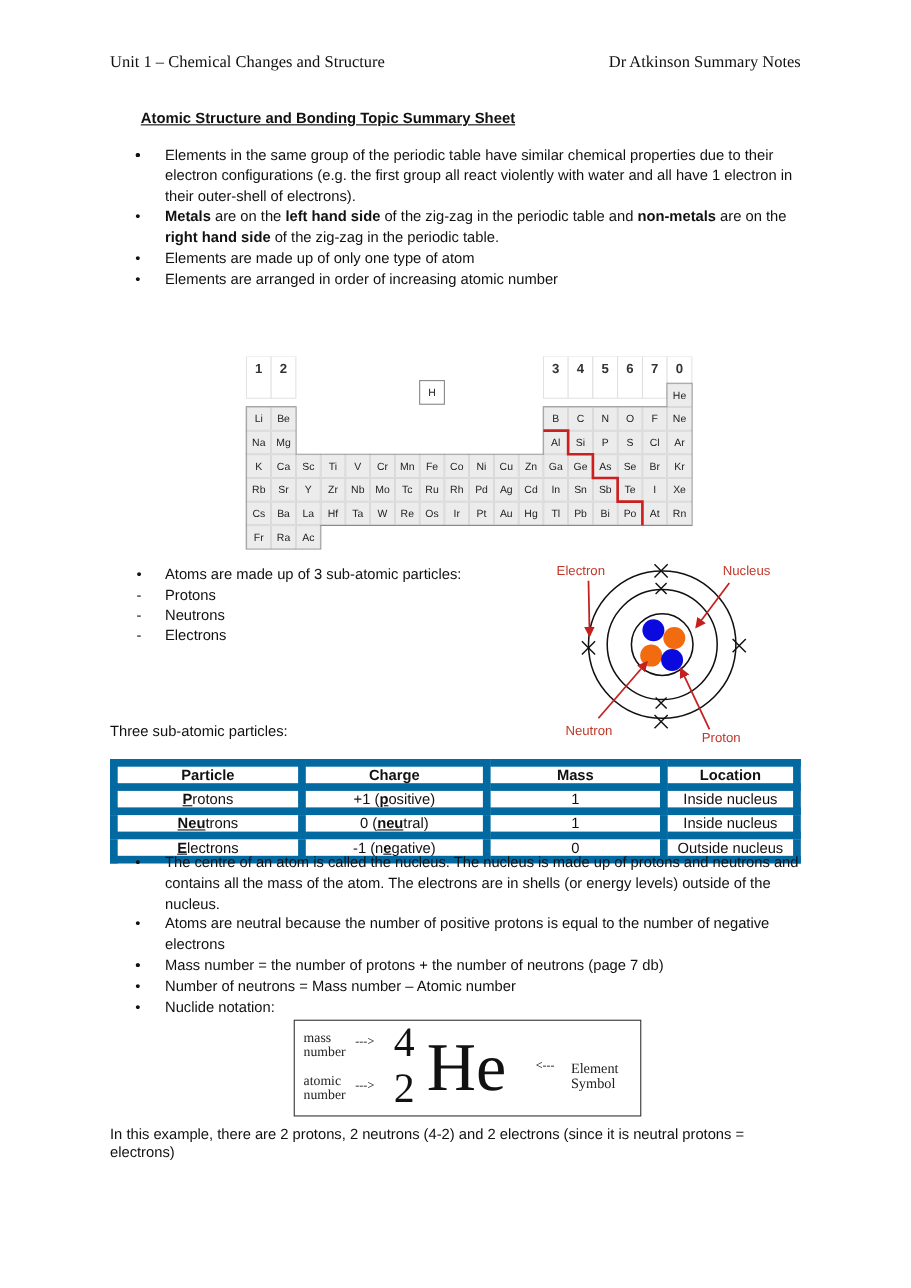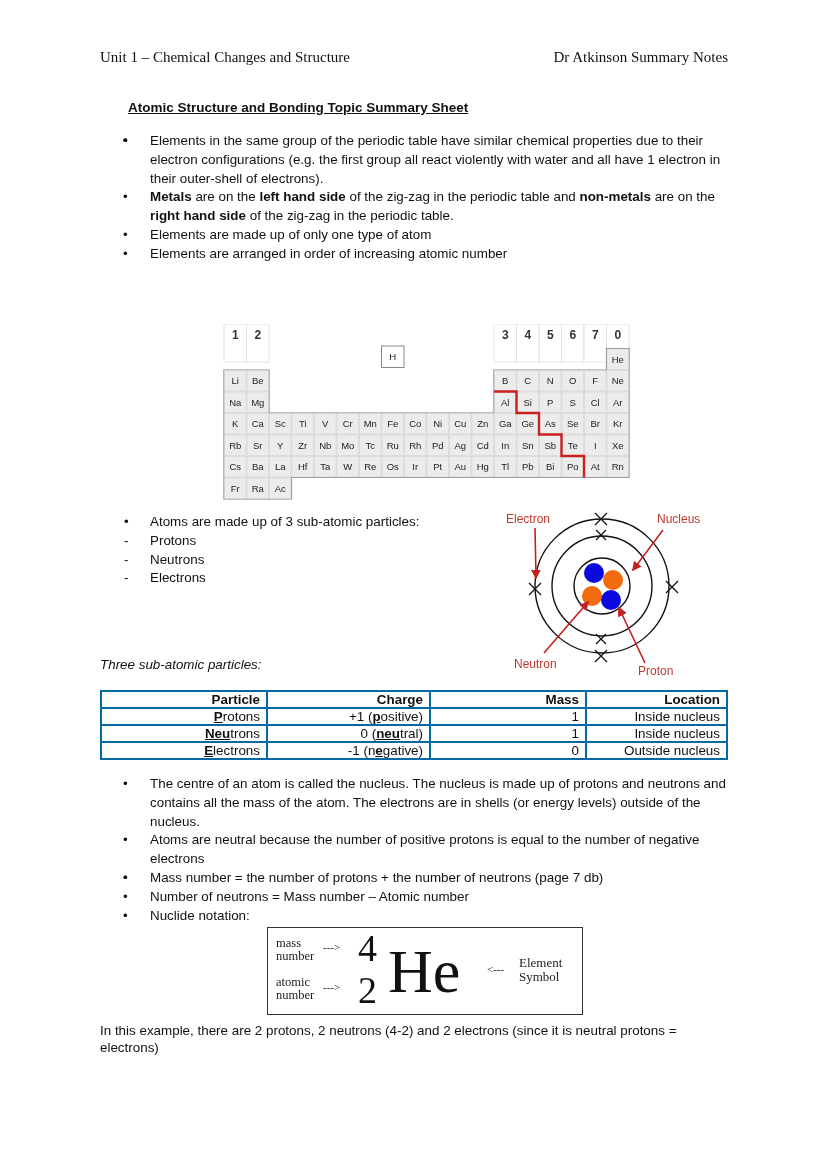--- a/index.html
+++ b/index.html
@@ -10,23 +10,23 @@
   .title { position:absolute; left:100px; top:100px; font-size:13.5px; font-weight:bold; text-decoration:underline;margin-left:28px; }
   ul.bul { position:absolute; left:100px; width:635px; margin:0; padding:0; list-style:none; font-size:13.4px; line-height:18.8px; }
   ul.bul li { position:relative; padding-left:50px; }
   ul.bul li .mk { position:absolute; left:23px; top:0; width:10px; }
   ul.bul li b { font-weight:bold; }
   .ptable { position:absolute; left:222px; top:324px; width:408px; height:180px; }
   .atom { position:absolute; left:500px; top:508px; width:215px; height:172px; }
   .sub { position:absolute; left:100px; top:513px; font-size:13.4px; line-height:18.8px; }
   .sub .row { position:relative; padding-left:50px; }
   .sub .row .mk { position:absolute; left:24px; }
-  .three { position:absolute; left:100px; top:657px; font-size:13.4px;font-style:italic; }
+  .three { position:absolute; left:100px; top:657px; font-size:13.4px; }
   table.pt { position:absolute; left:100px; top:690px; width:628px; border-collapse:collapse; font-size:13.4px; }
-  table.pt td, table.pt th { border:2px solid #0369a1; padding:0 6px; height:15px; line-height:15px; text-align:right; }
+  table.pt td, table.pt th { border:7px solid #0369a1; padding:0 6px; height:15px; line-height:15px; text-align:center; }
   table.pt th { font-weight:bold; }
   table.pt td:nth-child(1){ width:152px; } table.pt td:nth-child(2){ width:149px; } table.pt td:nth-child(3){ width:142px; }
   .u { text-decoration:underline; font-weight:bold; }
   .nuclide { position:absolute; left:267px; top:927px; width:314px; height:86px; border:1px solid #333; }
   .nuc-lbl { position:absolute; font-family:"Liberation Serif", serif; font-size:12.5px; line-height:13px; color:#222; }
   .para { position:absolute; left:100px; top:1022px; width:630px; font-size:13.4px; line-height:17px; }
 </style>
 </head>
 <body>
 
@@ -308,19 +308,19 @@
   <div class="nuc-lbl" style="left:55px; top:13px; font-size:11px;">---&gt;</div>
   <div class="nuc-lbl" style="left:8px; top:48px;">
     <div>atomic</div>
     <div>number</div>
   </div>
   <div class="nuc-lbl" style="left:55px; top:53px; font-size:11px;">---&gt;</div>
   <div class="nuc-lbl" style="left:90px; top:0px; font-size:38px; line-height:40px; color:#111;">4</div>
   <div class="nuc-lbl" style="left:90px; top:42px; font-size:38px; line-height:40px; color:#111;">2</div>
   <div class="nuc-lbl" style="left:120px; top:12px; font-size:62px; line-height:62px; color:#111;">He</div>
   <div class="nuc-lbl" style="left:219px; top:35px; font-size:11px;">&lt;---</div>
-  <div class="nuc-lbl" style="left:251px; top:28px; font-size:13px; line-height:14px;">
+  <div class="nuc-lbl" style="left:251px; top:36px; font-size:13px; line-height:14px;">
     <div>Element</div>
     <div>Symbol</div>
   </div>
 </div>
 
 <div class="para">In this example, there are 2 protons, 2 neutrons (4-2) and 2 electrons (since it is neutral protons = electrons)</div>
 
 </body></html>

